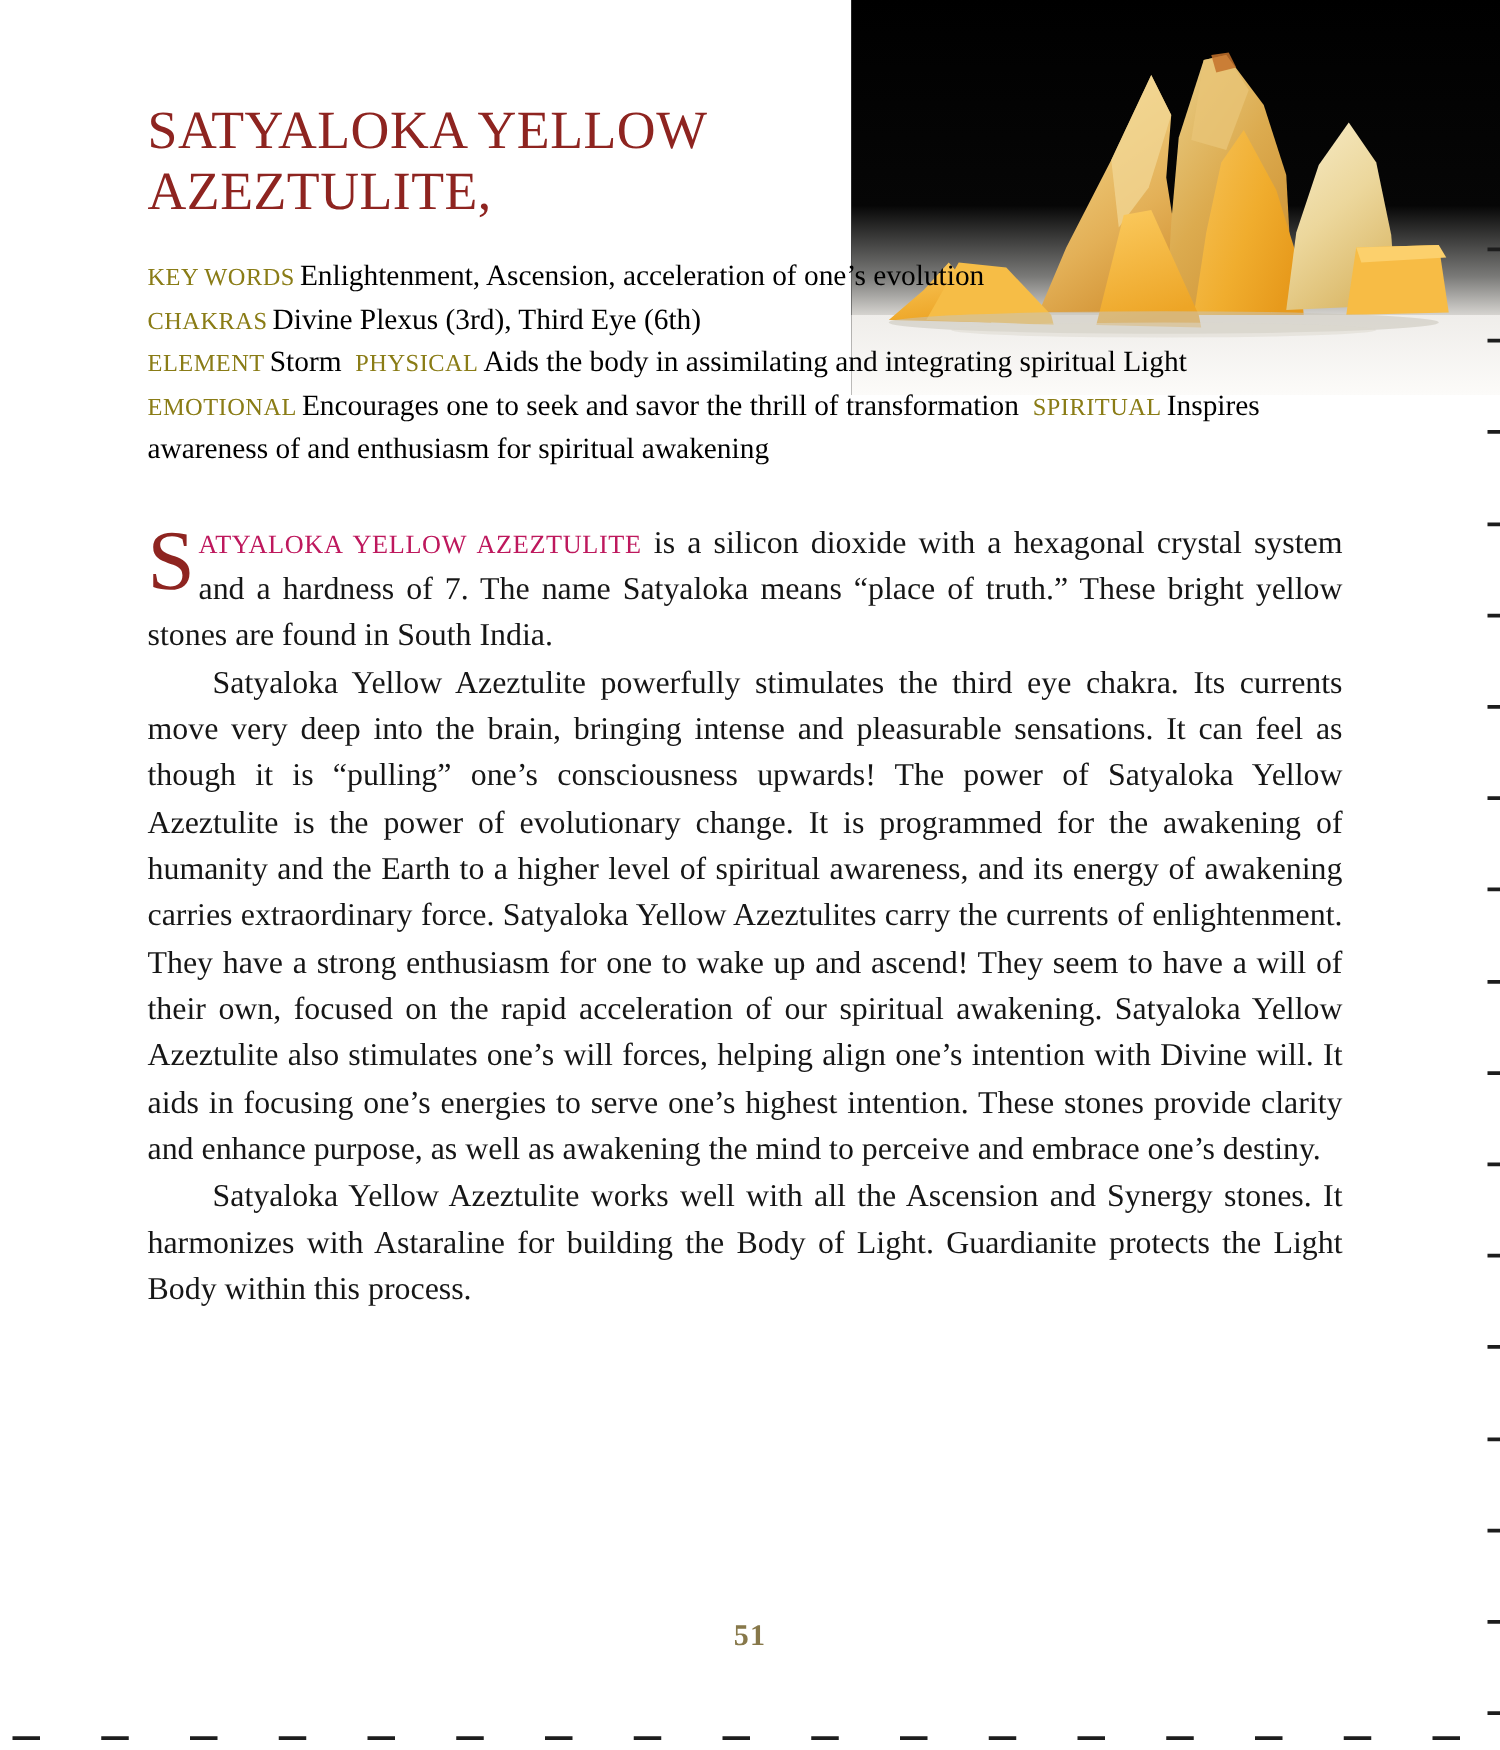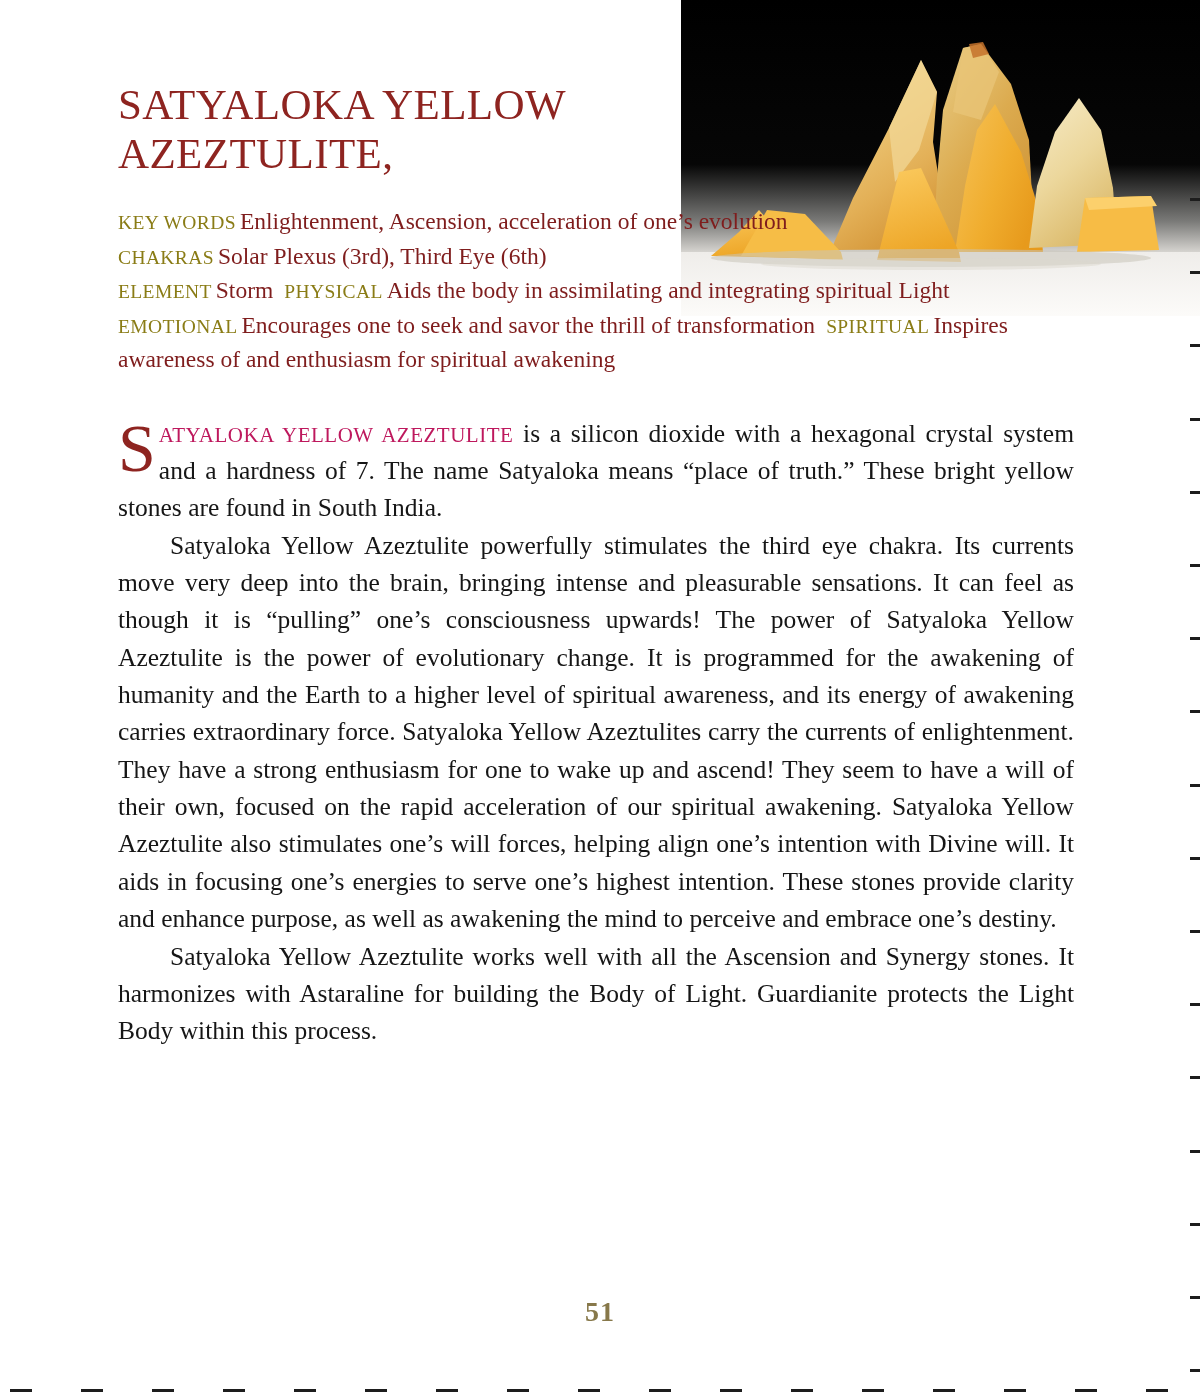--- a/index.html
+++ b/index.html
@@ -73,21 +73,21 @@
   }
   #attributes .attr-wrap-narrow { max-width: 556px; }
   .attr-label {
     color: #8a7c16;
     font-weight: normal;
     font-size: 19.5px;
     letter-spacing: 0.4px;
     text-transform: uppercase;
     margin-right: 4px;
   }
-  .attr-value { color: #7f1d1d; }
+  .attr-value { color: #000000; }
   .attr-gap { display: inline-block; width: 11px; }
 
   
   .body-par {
     font-size: 25.5px;
     line-height: 1.465;
     text-align: justify;
     margin: 0;
     color: #161616;
     hyphens: manual;
@@ -112,21 +112,21 @@
 
   
   #folio {
     position: absolute;
     left: 0;
     right: 0;
     top: 1296px;
     text-align: center;
     color: #87784a;
     font-weight: bold;
-    font-size: 28px;
+    font-size: 24px;
     letter-spacing: 1px;
   }
 </style>
 </head>
 <body>
 
 <div id="stone-photo">
   <svg class="photo-svg" viewBox="0 0 519 316" preserveAspectRatio="none">
     <defs>
       <linearGradient id="bgGrad" x1="0" y1="0" x2="0" y2="1">
@@ -198,21 +198,21 @@
 <div id="text-column">
 
   <h1 id="page-title">
     <span class="title-line">SATYALOKA YELLOW</span>
     <span class="title-line">AZEZTULITE,</span>
   </h1>
 
   <div id="attributes">
     <span class="attr-wrap-narrow">
       <span class="attr-label">KEY WORDS</span><span class="attr-value">Enlightenment, Ascension, acceleration of one’s evolution</span><br>
-      <span class="attr-label">CHAKRAS</span><span class="attr-value">Solar Plexus (3rd), Third Eye (6th)</span><br>
+      <span class="attr-label">CHAKRAS</span><span class="attr-value">Divine Plexus (3rd), Third Eye (6th)</span><br>
     </span><span class="attr-label">ELEMENT</span><span class="attr-value">Storm</span><span class="attr-gap"></span><span class="attr-label">PHYSICAL</span><span class="attr-value">Aids the body in assimilating and integrating spiritual Light</span><span class="attr-gap"></span><span class="attr-label">EMOTIONAL</span><span class="attr-value">Encourages one to seek and savor the thrill of transformation</span><span class="attr-gap"></span><span class="attr-label">SPIRITUAL</span><span class="attr-value">Inspires awareness of and enthusiasm for spiritual awakening</span>
   </div>
 
   <p class="body-par" id="lead-par"><span id="drop-cap">S</span><span id="lead-smallcaps">ATYALOKA YELLOW AZEZTULITE</span><span> is a silicon dioxide with a hexagonal crystal system and a hardness of 7. The name Satyaloka means “place of truth.” These bright yellow stones are found in South India.</span></p>
 
   <p class="body-par indented">Satyaloka Yellow Azeztulite powerfully stimulates the third eye chakra. Its currents move very deep into the brain, bringing intense and pleasurable sensations. It can feel as though it is “pulling” one’s consciousness upwards! The power of Satyaloka Yellow Azeztulite is the power of evolutionary change. It is programmed for the awakening of humanity and the Earth to a higher level of spiritual awareness, and its energy of awakening carries extraordinary force. Satyaloka Yellow Azeztulites carry the currents of enlightenment. They have a strong enthusiasm for one to wake up and ascend! They seem to have a will of their own, focused on the rapid acceleration of our spiritual awakening. Satyaloka Yellow Azeztulite also stimulates one’s will forces, helping align one’s intention with Divine will. It aids in focusing one’s energies to serve one’s highest intention. These stones provide clarity and enhance purpose, as well as awakening the mind to perceive and embrace one’s destiny.</p>
 
   <p class="body-par indented">Satyaloka Yellow Azeztulite works well with all the Ascension and Synergy stones. It harmonizes with Astaraline for building the Body of Light. Guardianite protects the Light Body within this process.</p>
 
 </div>

